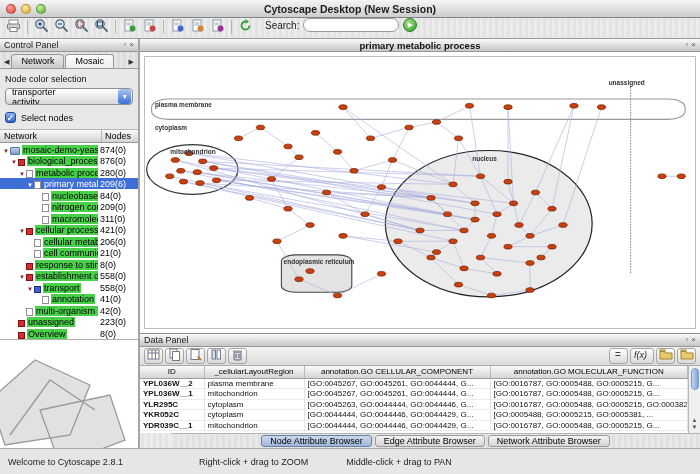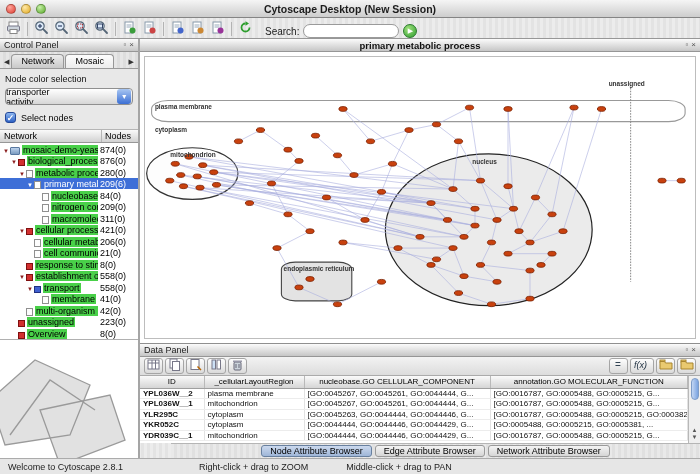--- a/index.html
+++ b/index.html
@@ -11,21 +11,21 @@
   .titlebar { height:18px; flex:none; position:relative; display:flex; align-items:center;
     background:linear-gradient(#f5f5f5,#cdcdcd); border-bottom:1px solid #848484; }
   .traffic { display:flex; gap:5px; padding-left:6px; z-index:2; }
   .light { width:10px; height:10px; border-radius:50%; border:1px solid rgba(0,0,0,.25); }
   .light.red { background:radial-gradient(circle at 35% 30%, #ffa79c, #de3b30); }
   .light.yellow { background:radial-gradient(circle at 35% 30%, #ffe9a8, #eoa820); background:radial-gradient(circle at 35% 30%, #ffe9a8, #e0a820); }
   .light.green { background:radial-gradient(circle at 35% 30%, #c7f0a8, #58a828); }
   .title { position:absolute; left:0; right:0; text-align:center; font-size:10.5px; font-weight:bold; color:#1c1c1c; }
 
   
-  .toolbar { height:21px; flex:none; display:flex; align-items:flex-end; padding:0 4px;
+  .toolbar { height:21px; flex:none; display:flex; align-items:flex-start; padding:0 4px;
     border-bottom:1px solid #979797; }
   .tb-icons { display:flex; align-items:center; gap:1px; }
   .tbtn { width:19px; height:18px; border:none; background:transparent; border-radius:3px;
     display:flex; align-items:center; justify-content:center; padding:0; }
   .sep { width:1px; height:14px; background:#b3b3b3; margin:0 3px; }
   .tb-search { display:flex; align-items:center; gap:4px; margin-left:10px; }
   .search-label { font-size:10px; color:#222; }
   .search-input { width:96px; height:14px; border:1px solid #9a9a9a; border-radius:7px;
     font-size:9px; padding:0 7px; outline:none; background:#fff; font-family:"Liberation Sans",sans-serif; }
   .go-btn { width:14px; height:14px; border-radius:50%; border:1px solid #2a7a2a; padding:0;
@@ -49,21 +49,21 @@
     border-bottom:1px solid #9a9a9a; background:repeating-linear-gradient(90deg,#e6e6e6 0 3px,#dddddd 3px 6px); }
   .tab-arrow { font-size:7px; color:#333; padding:0 2px 2px 2px; }
   .cp-tab { font-size:9px; padding:1px 9px 2px 9px; border:1px solid #979797; border-bottom:none;
     border-radius:4px 4px 0 0; background:linear-gradient(#ececec,#c9c9c9); white-space:nowrap; }
   .cp-tab.selected { background:linear-gradient(#fdfdfd,#ececec); }
 
   
   .mosaic-box { flex:none; padding:5px 5px 6px 5px; border-bottom:1px solid #b5b5b5; }
   .section-label { font-size:9px; color:#111; margin-bottom:4px; }
   .dropdown { height:17px; background:linear-gradient(#ffffff,#d6d6d6); border:1px solid #8f8f8f;
-    border-radius:4px; display:flex; align-items:center; font-size:9px; padding-left:0; overflow:hidden;gap:44px; }
+    border-radius:4px; display:flex; align-items:center; font-size:9px; padding-left:6px; overflow:hidden;gap:44px; }
   .dropdown-arrow { margin-left:auto; width:15px; height:15px; margin-right:1px; border-radius:3px;
     background:linear-gradient(#a8c6f2,#3b6fd4); color:#fff; font-size:8px; line-height:15px; text-align:center; }
   .checkbox-row { display:flex; align-items:center; gap:5px; margin-top:7px; font-size:9px; }
   .checkbox { width:11px; height:11px; border-radius:3px; border:1px solid #23489a; flex:none;
     background:linear-gradient(#8cb6f0,#2f62c4); color:#fff; font-size:9px; line-height:10px; text-align:center; font-weight:bold; }
 
   
   .tree-header { height:13px; flex:none; display:flex; align-items:center; font-size:9px;
     background:linear-gradient(#fafafa,#d2d2d2); border-bottom:1px solid #979797; }
   .tree-header .col1 { flex:1; padding-left:4px; border-right:1px solid #b5b5b5; height:100%; line-height:13px; }
@@ -113,21 +113,21 @@
   .dp-scroll { width:12px; flex:none; background:#efefef; border-left:1px solid #b8b8b8; display:flex; flex-direction:column; align-items:center; padding-top:2px; }
   .dp-thumb { width:8px; height:22px; border-radius:4px; background:linear-gradient(90deg,#c2d6f4,#7aa3e0); border:1px solid #7d9cc8; }
   .dp-scroll-arrows { margin-top:auto; font-size:6px; color:#555; line-height:7px; text-align:center; padding-bottom:2px; }
 
   
   .bottom-tabs { height:15px; flex:none; display:flex; align-items:center; justify-content:center; gap:3px;
     background:repeating-linear-gradient(90deg,#e9e9e9 0 3px,#e0e0e0 3px 6px); border-top:1px solid #b5b5b5;margin-left:31px; }
   .btab { font-size:9px; padding:0 8px; height:12px; line-height:11px; border:1px solid #9a9a9a; border-radius:3px;
     background:linear-gradient(#f4f4f4,#d6d6d6); white-space:nowrap; }
   .btab.selected { background:linear-gradient(#ccd9ee,#9fb6d8); border-color:#68809f; }
-  .statusbar { height:16px; flex:none; display:flex; align-items:center; font-size:9px; color:#222;
+  .statusbar { height:26px; flex:none; display:flex; align-items:center; font-size:9px; color:#222;
     padding:0 8px; border-top:1px solid #ababab; background:#e6e6e6; }
   .statusbar span:nth-child(2) { margin-left:76px; }
   .statusbar span:nth-child(3) { margin-left:38px; }
 </style>
 </head>
 <body>
 
 <div class="window">
 
   <div class="titlebar">
@@ -343,21 +343,21 @@
           </div>
           <div class="tree-row" style="padding-left: 26px;">
             <span class="expander">▼</span>
             <span class="node-icon icon-blue"></span>
             <span class="label-hl">transport</span>
             <span class="tree-val">558(0)</span>
           </div>
           <div class="tree-row" style="padding-left: 34px;">
             <span class="expander"></span>
             <span class="node-icon icon-doc"></span>
-            <span class="label-hl">membrane</span>
+            <span class="label-hl">annotation</span>
             <span class="tree-val">41(0)</span>
           </div>
           <div class="tree-row" style="padding-left: 18px;">
             <span class="expander"></span>
             <span class="node-icon icon-doc"></span>
             <span class="label-hl">multi-organism process</span>
             <span class="tree-val">42(0)</span>
           </div>
           <div class="tree-row" style="padding-left: 10px;">
             <span class="expander"></span>
@@ -658,21 +658,21 @@
               <colgroup>
                   <col style="width:64px">
                   <col style="width:100px">
                   <col style="width:186px">
                   <col>
                 </colgroup>
               <thead>
                   <tr id="dp-head">
                     <th>ID</th>
                     <th>_cellularLayoutRegion</th>
-                    <th>nucleobase.GO CELLULAR_COMPONENT</th>
+                    <th>annotation.GO CELLULAR_COMPONENT</th>
                     <th>annotation.GO MOLECULAR_FUNCTION</th>
                   </tr>
                 </thead>
               <tbody id="dp-rows">
                   <tr>
                     <td class="c0">YPL036W__2</td>
                     <td>plasma membrane</td>
                     <td>[GO:0045267, GO:0045261, GO:0044444, G...</td>
                     <td>[GO:0016787, GO:0005488, GO:0005215, G...</td>
                   </tr>

